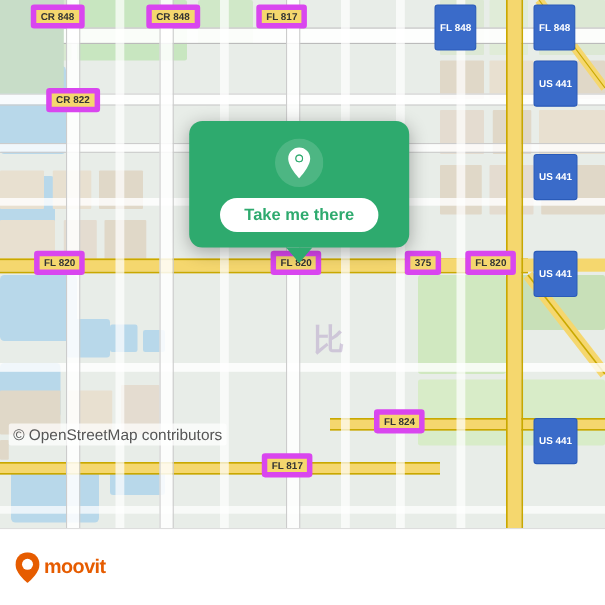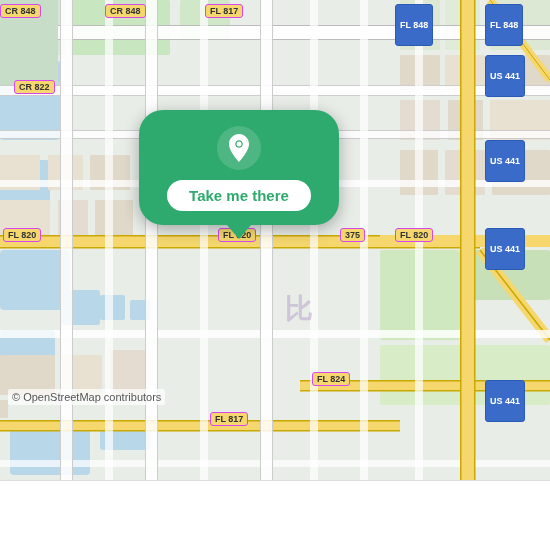--- a/index.html
+++ b/index.html
@@ -19,47 +19,48 @@
       background-color: #e8f0e8;
     }
 
     
     .road-label {
       position: absolute;
       font-size: 9px;
       font-weight: bold;
       color: #333;
       background: #f5d76e;
-      border: 1px solid #d946ef;
+      border: 5px solid #d946ef;
       border-radius: 3px;
       padding: 1px 4px;
       white-space: nowrap;
       z-index: 10;
+      margin-left: 28px;
     }
     .road-label-blue {
       position: absolute;
       font-size: 9px;
       font-weight: bold;
       color: #fff;
       background: #3a6bc9;
       border: 1px solid #2a5bb9;
       border-radius: 3px;
       padding: 15px 4px;
       white-space: nowrap;
       z-index: 10;
     }
 
     
     #popup-card {
       position: absolute;
       top: 110px;
-      left: 139px;
+      left: 172px;
       width: 200px;
       background: #2eaa6e;
-      border-radius: 24px;
+      border-radius: 12px;
       display: flex;
       flex-direction: column;
       align-items: center;
       padding: 16px 20px 14px;
       z-index: 100;
       box-shadow: 0 4px 16px rgba(0,0,0,0.3);
     }
     #popup-card::after {
       content: '';
       position: absolute;
@@ -100,21 +101,21 @@
       display: flex;
       align-items: center;
       padding: 0 14px;
       gap: 10px;
     }
 
     .copyright-text {
       position: absolute;
       bottom: 75px;
       left: 8px;
-      font-size: 11px;
+      font-size: 14px;
       color: #555;
       background: rgba(255,255,255,0.7);
       padding: 2px 4px;
       border-radius: 2px;
       z-index: 20;
     }
 
     .business-name {
       font-size: 16px;
       font-weight: 600;
@@ -286,13 +287,21 @@
       <circle cx="22" cy="22" r="22" fill="rgba(255,255,255,0.15)"></circle>
       <path d="M22 8C16.48 8 12 12.48 12 18c0 7.5 10 18 10 18s10-10.5 10-18c0-5.52-4.48-10-10-10zm0 13.5c-1.93 0-3.5-1.57-3.5-3.5s1.57-3.5 3.5-3.5 3.5 1.57 3.5 3.5-1.57 3.5-3.5 3.5z" fill="white"></path>
       <circle cx="22" cy="18" r="3.5" fill="#2eaa6e"></circle>
       <circle cx="22" cy="18" r="2.5" fill="white"></circle>
     </svg>
     <button class="take-me-there-btn">Take me there</button>
   </div>
 </div>
 
 <div id="bottom-bar">
+  <div class="moovit-logo">
+
+    <svg class="moovit-pin" viewBox="0 0 22 28">
+      <path d="M11 0C5 0 0 5 0 11c0 8.5 11 17 11 17S22 19.5 22 11C22 5 17 0 11 0z" fill="#e65c00"></path>
+      <circle cx="11" cy="11" r="5" fill="white"></circle>
+    </svg>
+    <span class="moovit-text">moovit</span>
+  </div>
 </div>
 
 </body></html>

